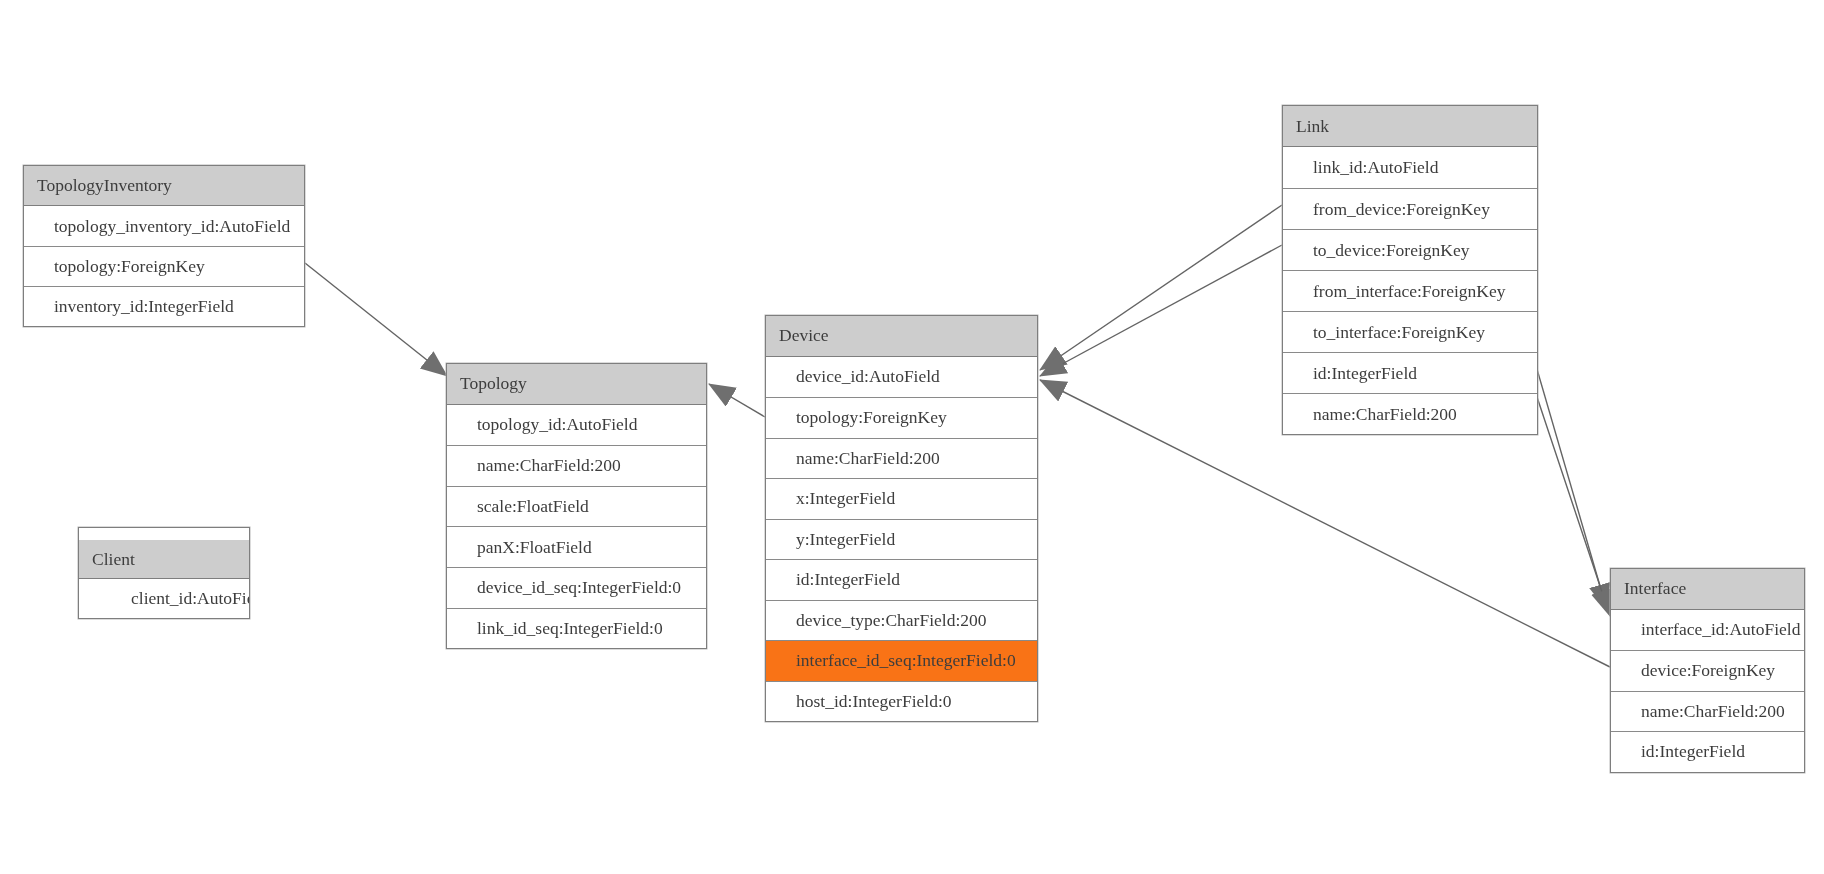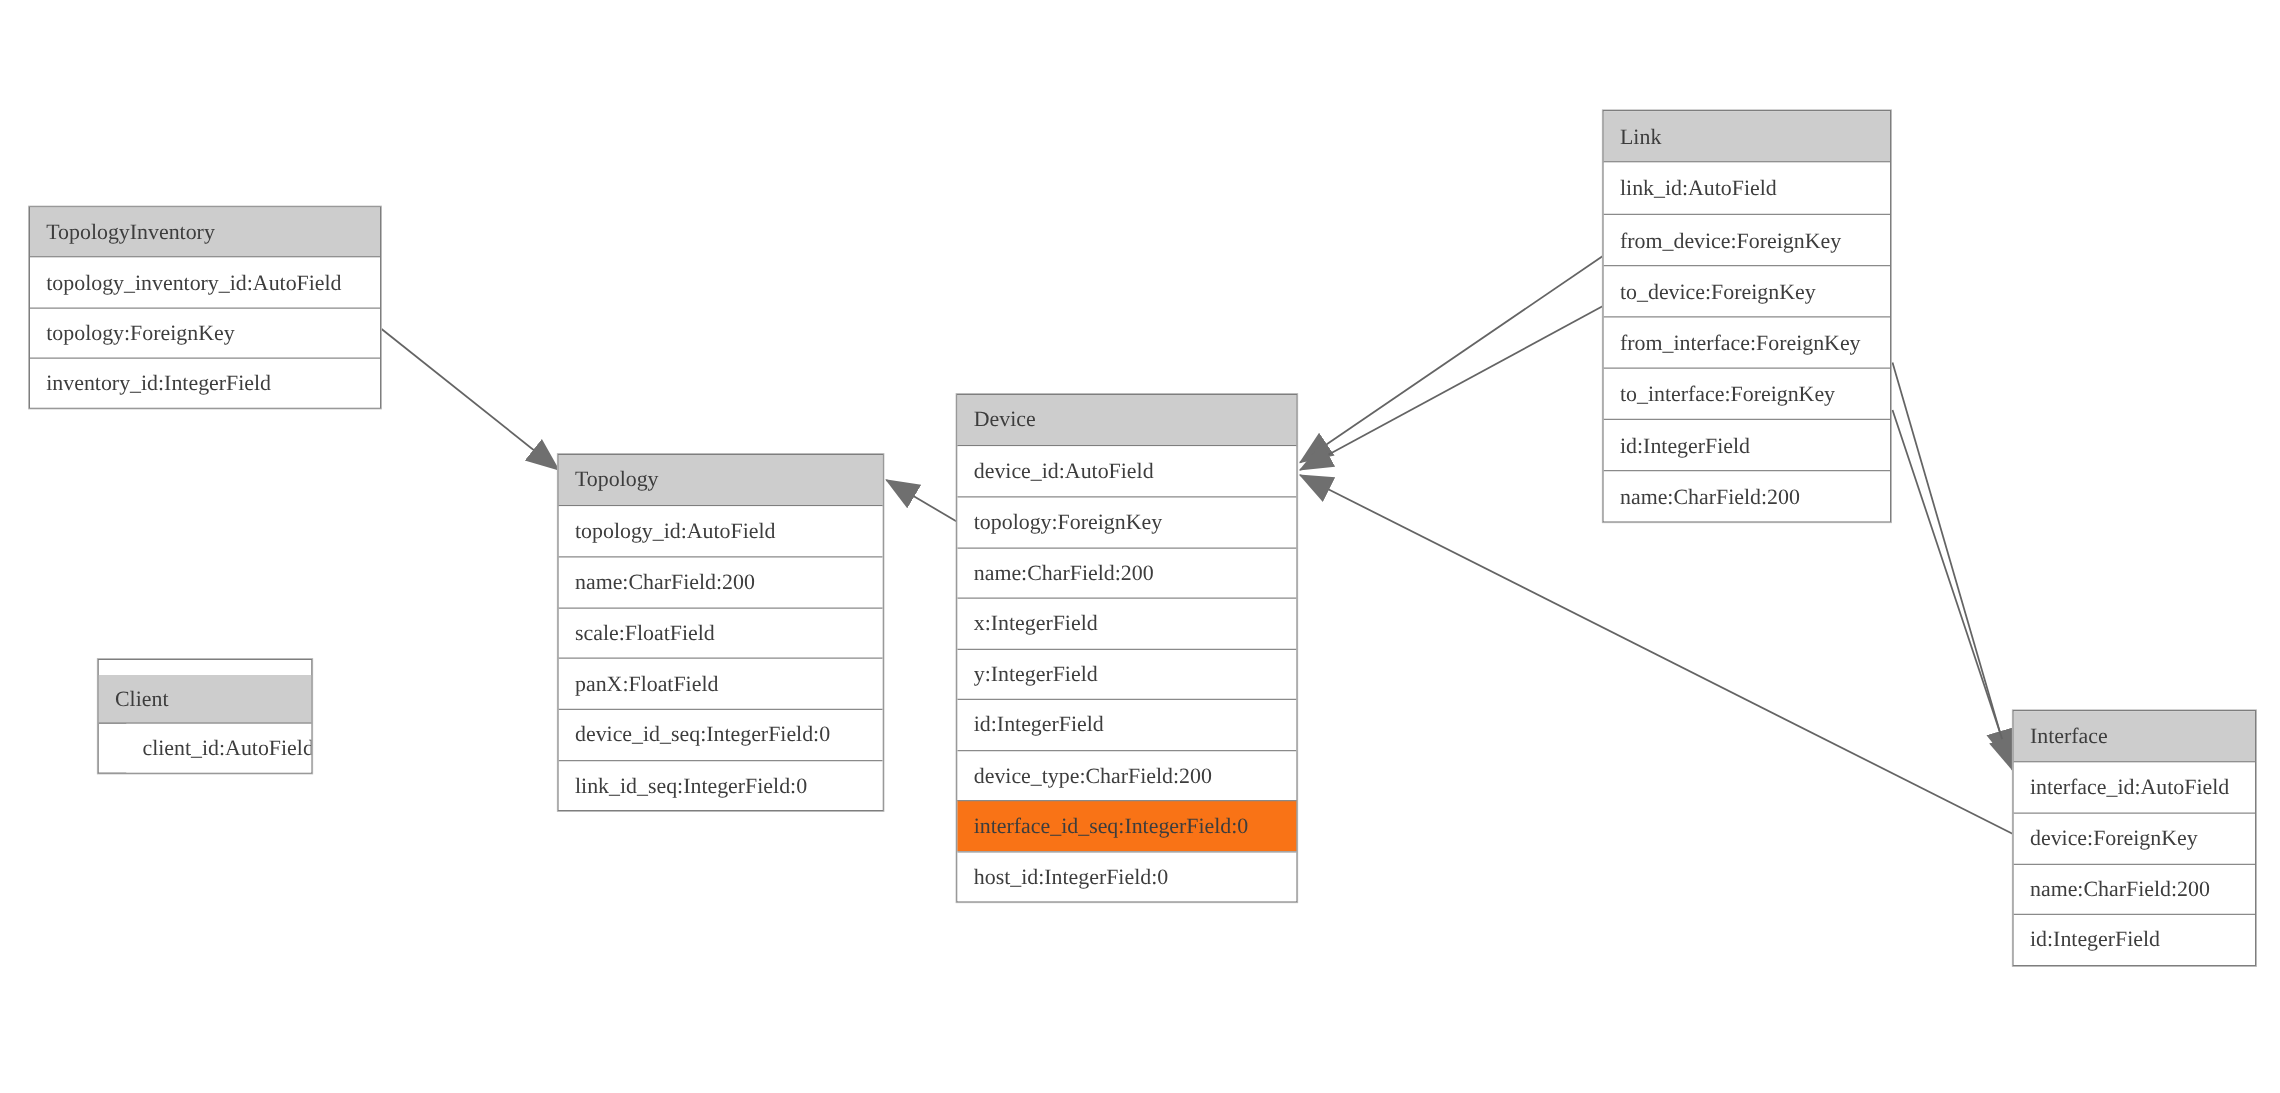--- a/index.html
+++ b/index.html
@@ -39,21 +39,21 @@
     border-bottom: 1.5px solid #7e7e7e;
     font-size: 17.5px;
     color: #3d3d3d;
     white-space: nowrap;
     overflow: hidden;
   }
   .entity-field {
     box-sizing: border-box;
     display: flex;
     align-items: center;
-    padding: 0 13px;
+    padding: 0 30px;
     background: #ffffff;
     border-top: 1.5px solid #8a8a8a;
     font-size: 17.5px;
     color: #3d3d3d;
     white-space: nowrap;
     overflow: hidden;
   }
   .entity-field.first {
     border-top: none;
   }
@@ -103,21 +103,21 @@
       <div class="entity-field first" style="height: 40.5px; background: rgb(255, 255, 255); color: rgb(61, 61, 61);">device_id:AutoField</div>
       <div class="entity-field" style="height: 40.5px; background: rgb(255, 255, 255); color: rgb(61, 61, 61);">topology:ForeignKey</div>
       <div class="entity-field" style="height: 40.5px; background: rgb(255, 255, 255); color: rgb(61, 61, 61);">name:CharField:200</div>
       <div class="entity-field" style="height: 40.5px; background: rgb(255, 255, 255); color: rgb(61, 61, 61);">x:IntegerField</div>
       <div class="entity-field" style="height: 40.5px; background: rgb(255, 255, 255); color: rgb(61, 61, 61);">y:IntegerField</div>
       <div class="entity-field" style="height: 40.5px; background: rgb(255, 255, 255); color: rgb(61, 61, 61);">id:IntegerField</div>
       <div class="entity-field" style="height: 40.5px; background: rgb(255, 255, 255); color: rgb(61, 61, 61);">device_type:CharField:200</div>
       <div class="entity-field" style="height: 40.5px; background: #f97316; color: rgb(61, 61, 61);">interface_id_seq:IntegerField:0</div>
       <div class="entity-field" style="height: 40.5px; background: rgb(255, 255, 255); color: rgb(61, 61, 61);">host_id:IntegerField:0</div>
     </div>
-    <div class="entity" style="left: 1282px; top: 88px; width: 231px; border-color: rgb(126, 126, 126);">
+    <div class="entity" style="left: 1282px; top: 105px; width: 256px; border-color: rgb(126, 126, 126);">
       <div class="entity-header" style="height: 41px; background: rgb(205, 205, 205); color: rgb(61, 61, 61);">Link</div>
       <div class="entity-field first" style="height: 41px; background: rgb(255, 255, 255); color: rgb(61, 61, 61);">link_id:AutoField</div>
       <div class="entity-field" style="height: 41px; background: rgb(255, 255, 255); color: rgb(61, 61, 61);">from_device:ForeignKey</div>
       <div class="entity-field" style="height: 41px; background: rgb(255, 255, 255); color: rgb(61, 61, 61);">to_device:ForeignKey</div>
       <div class="entity-field" style="height: 41px; background: rgb(255, 255, 255); color: rgb(61, 61, 61);">from_interface:ForeignKey</div>
       <div class="entity-field" style="height: 41px; background: rgb(255, 255, 255); color: rgb(61, 61, 61);">to_interface:ForeignKey</div>
       <div class="entity-field" style="height: 41px; background: rgb(255, 255, 255); color: rgb(61, 61, 61);">id:IntegerField</div>
       <div class="entity-field" style="height: 41px; background: rgb(255, 255, 255); color: rgb(61, 61, 61);">name:CharField:200</div>
     </div>
     <div class="entity" style="left: 1610px; top: 568px; width: 195px; border-color: rgb(126, 126, 126);">

